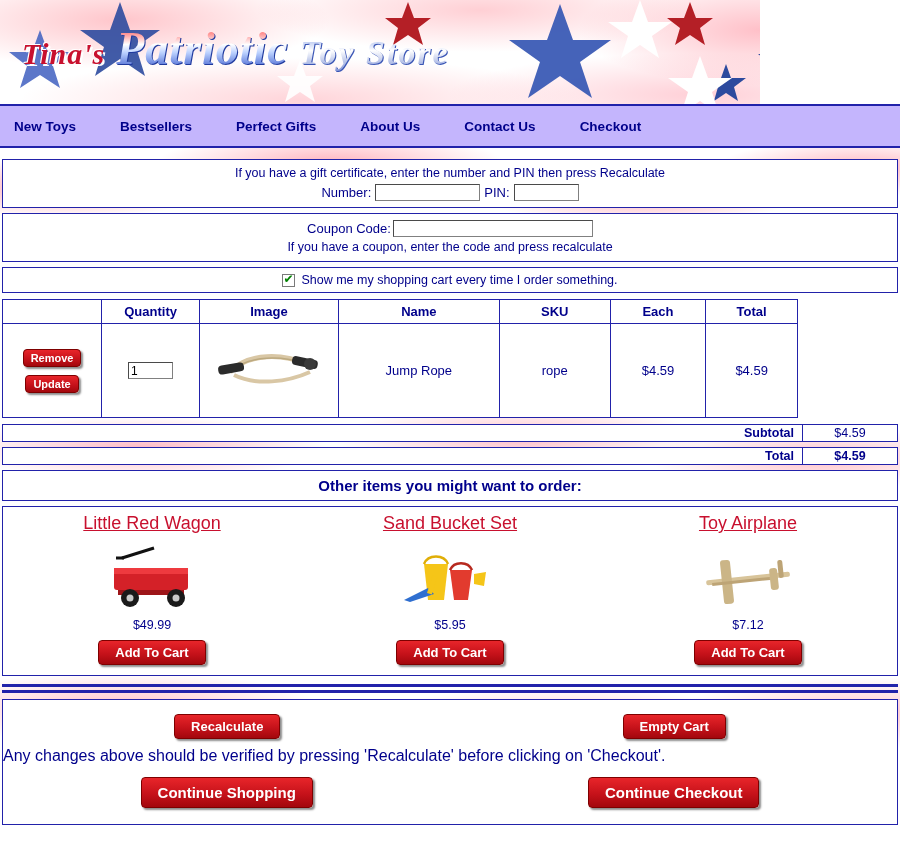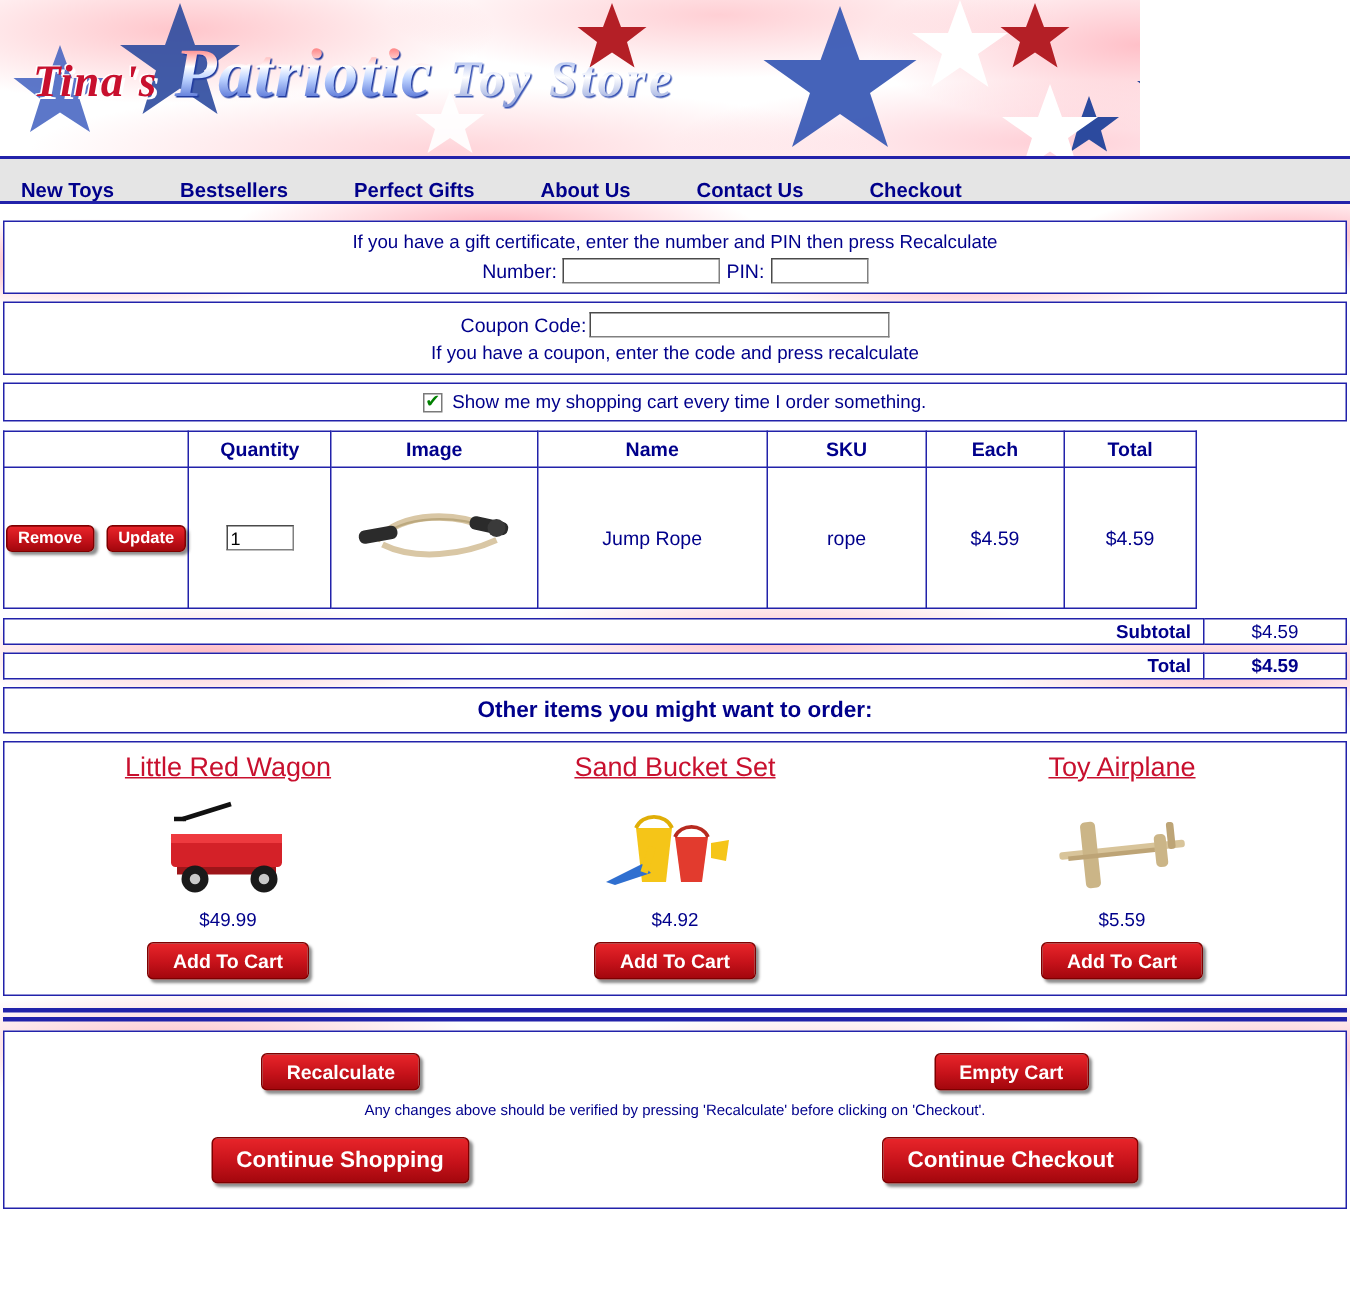--- a/index.html
+++ b/index.html
@@ -43,21 +43,21 @@
     filter: drop-shadow(1px 1px 0 #203a9e);
   }
   .t-toystore {
     font-size: 34px; letter-spacing: 2px;
     background: linear-gradient(180deg, #8fa6e8 0%, #ffffff 45%, #7f93d6 100%);
     -webkit-background-clip: text; background-clip: text; color: transparent;
     filter: drop-shadow(1px 1px 0 #3a55b5);
   }
 
   
-  .nav-wrap { position: relative; width: 900px; height: 32px; background: #e5e5e5; }
+  .nav-wrap { position: relative; width: 900px; height: 44px; background: #c4b5fd; }
   .nav-line-top { position:absolute; left:0; top:0; width:900px; height:2px; background:#2222aa; }
   .nav-line-bot { position:absolute; left:0; bottom:0; width:900px; height:2px; background:#2222aa; }
   .nav {
     display: flex; align-items: center; height: 44px;
     padding-left: 14px;
   }
   .nav a {
     color: #00008b; text-decoration: none;
     font-size: 13.5px; font-weight: bold;
     margin-right: 44px;
@@ -146,21 +146,21 @@
     border-radius: 4px;
     padding: 3px 8px;
     box-shadow: 2px 2px 2px rgba(0,0,0,.45);
     cursor: pointer; white-space: nowrap;
     font-family: "Liberation Sans", sans-serif;
   }
   .btn-red.sm { padding: 2px 7px; font-size: 11px; }
   .btn-red.md { font-size: 13px; padding: 4px 16px; }
   .btn-red.lg { font-size: 15px; padding: 6px 16px; }
 
-  .btncell { display:flex; flex-direction:row; align-items:center; gap:8px; }
+  .btncell { display:flex; flex-direction:column; align-items:center; gap:8px; }
 
   
   table.totals { border-collapse: collapse; width: 896px; margin: 5px 2px; background:#fff; }
   table.totals td {
     border: 1px solid #2222aa; color:#00008b; font-size: 12.5px;
     height: 14px;
   }
   td.tot-label { text-align: right; padding-right: 8px; font-weight: bold; }
   td.tot-val { width: 95px; text-align: center; }
   td.tot-val.bold { font-weight: bold; }
@@ -174,21 +174,21 @@
   .upsell-cell { flex: 1; text-align:center; padding: 6px 0 10px; }
   .upsell-cell a { color: #c8102e; font-size: 18px; text-decoration: underline; }
   .upsell-img { height: 72px; display:flex; align-items:center; justify-content:center; margin: 8px 0 4px; }
   .upsell-price { color:#00008b; font-size: 12.5px; margin-bottom: 8px; }
 
   .sep-bars { margin: 8px 2px 6px; }
   .sep-bars div { height: 3px; background: #2222aa; margin-bottom: 3px; }
 
   .footer-box { padding: 8px 0 12px; }
   .footer-row1 { display:flex; justify-content: space-around; padding: 6px 0 4px; }
-  .footer-note { text-align:center; color:#00008b; font-size: 10px; padding: 4px 0 10px; }
+  .footer-note { text-align:left; color:#00008b; font-size: 16px; padding: 4px 0 10px; }
   .footer-row2 { display:flex; justify-content: space-around; padding: 2px 0 4px; }
 </style>
 </head>
 <body>
 
 <div class="page">
 
   <div class="banner">
     <svg width="900" height="104">
 
@@ -343,36 +343,36 @@
             <svg width="120" height="72" viewBox="0 0 120 72">
               <path d="M34,22 L58,22 L54,58 L38,58 Z" fill="#f5c518"></path>
               <path d="M34,22 C38,12 54,12 58,22" stroke="#e0ae07" stroke-width="2.5" fill="none"></path>
               <path d="M60,28 L82,28 L78,58 L64,58 Z" fill="#e23b2e"></path>
               <path d="M60,28 C64,19 78,19 82,28" stroke="#b72a1f" stroke-width="2.5" fill="none"></path>
               <path d="M14,58 L38,46 L44,52 L20,60 Z" fill="#2f6fd0"></path>
               <rect x="40" y="34" width="5" height="18" fill="#f5c518" transform="rotate(18 42 42)"></rect>
               <path d="M84,32 L96,30 L94,44 L84,42 Z" fill="#f5c518"></path>
             </svg>
           </div>
-          <div class="upsell-price">$4.92</div>
+          <div class="upsell-price">$5.95</div>
           <span class="btn-red md">Add To Cart</span>
         </div>
 
         <div class="upsell-cell">
           <a href="#">Toy Airplane</a>
           <div class="upsell-img">
             <svg width="120" height="72" viewBox="0 0 120 72">
               <rect x="18" y="34" width="84" height="5" rx="2" fill="#d8c49a" transform="rotate(-6 60 36)"></rect>
               <rect x="34" y="18" width="10" height="44" rx="3" fill="#cbb587" transform="rotate(-6 39 40)"></rect>
               <rect x="82" y="26" width="8" height="22" rx="3" fill="#cbb587" transform="rotate(-6 86 37)"></rect>
               <rect x="90" y="18" width="5" height="18" rx="2" fill="#bda476" transform="rotate(-6 92 27)"></rect>
               <rect x="24" y="38" width="58" height="3" fill="#bda476" transform="rotate(-6 53 39)"></rect>
             </svg>
           </div>
-          <div class="upsell-price">$5.59</div>
+          <div class="upsell-price">$7.12</div>
           <span class="btn-red md">Add To Cart</span>
         </div>
 
       </div>
     </div>
 
     <div class="sep-bars">
       <div></div>
       <div></div>
     </div>

